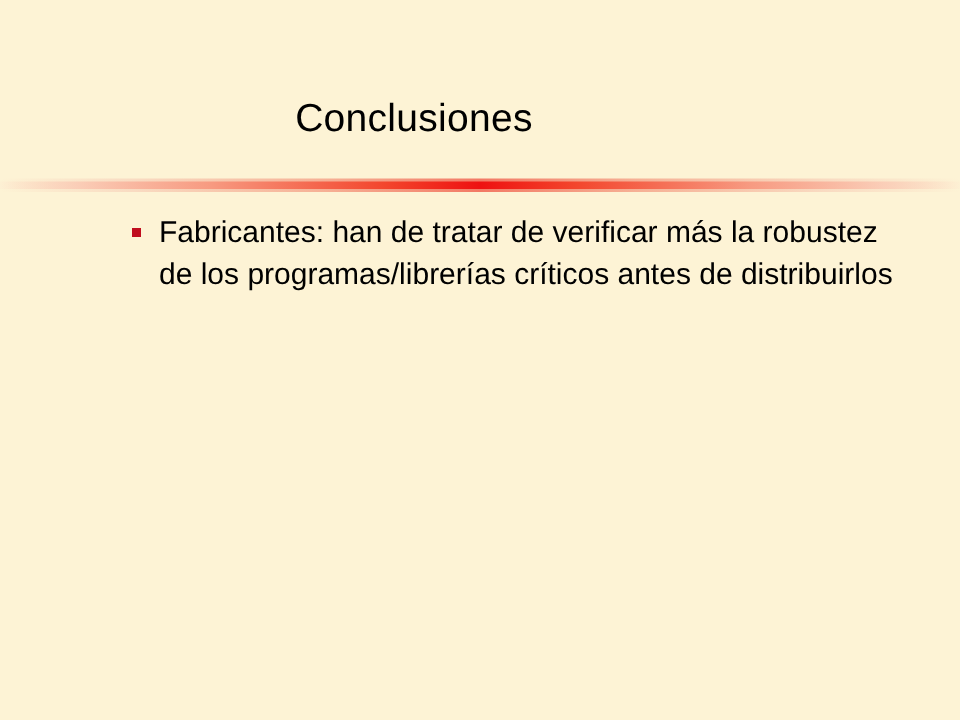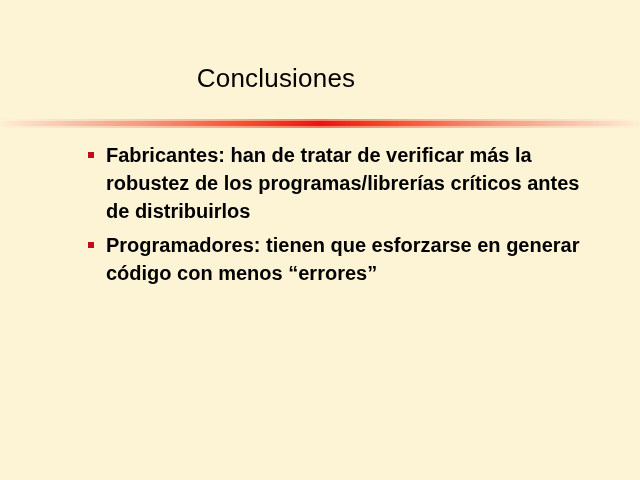--- a/index.html
+++ b/index.html
@@ -87,21 +87,20 @@
     top: 141px;
     width: 520px;
   }
   .bullet-item {
     position: relative;
     padding-left: 26px;
     margin: 0 0 6px 0;
     font-size: 20px;
     line-height: 28px;
     color: #000000;
-    font-weight: bold;
   }
   .bullet-item:last-child {
     margin-bottom: 0;
   }
   .bullet-marker {
     position: absolute;
     left: 8px;
     top: 11px;
     width: 6px;
     height: 6px;
@@ -125,20 +124,16 @@
     <div class="bar-core"></div>
   </div>
 
   <div id="body-area">
 
     <div class="bullet-item">
       <span class="bullet-marker"></span>
       <span class="bullet-text">Fabricantes: han de tratar de verificar más la robustez de los programas/librerías críticos antes de distribuirlos</span>
     </div>
 
-    <div class="bullet-item">
-      <span class="bullet-marker"></span>
-      <span class="bullet-text">Programadores: tienen que esforzarse en generar código con menos “errores”</span>
-    </div>
 
   </div>
 
 </div>
 
 </body></html>

